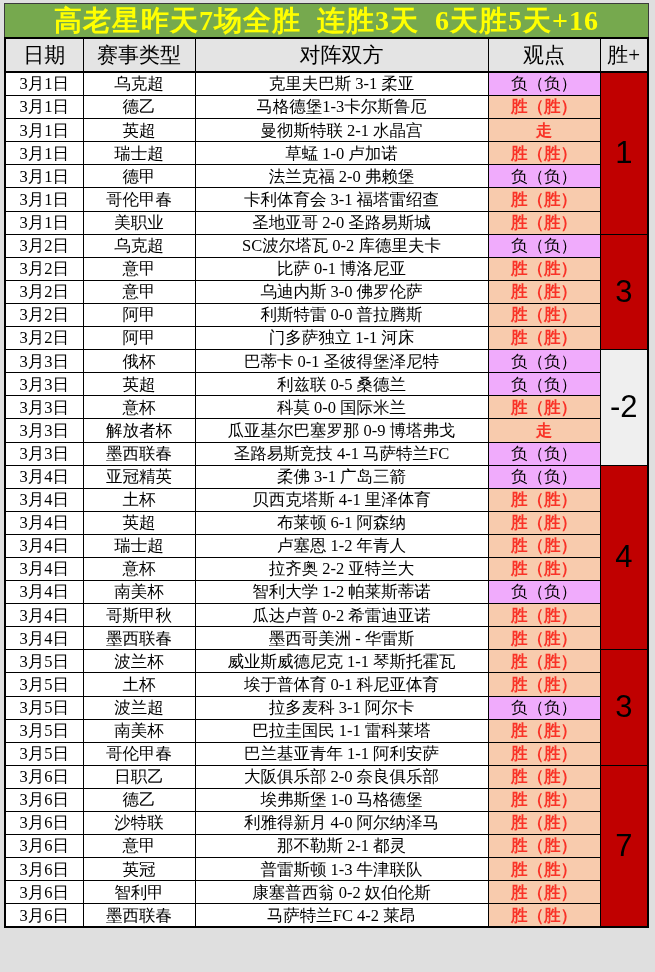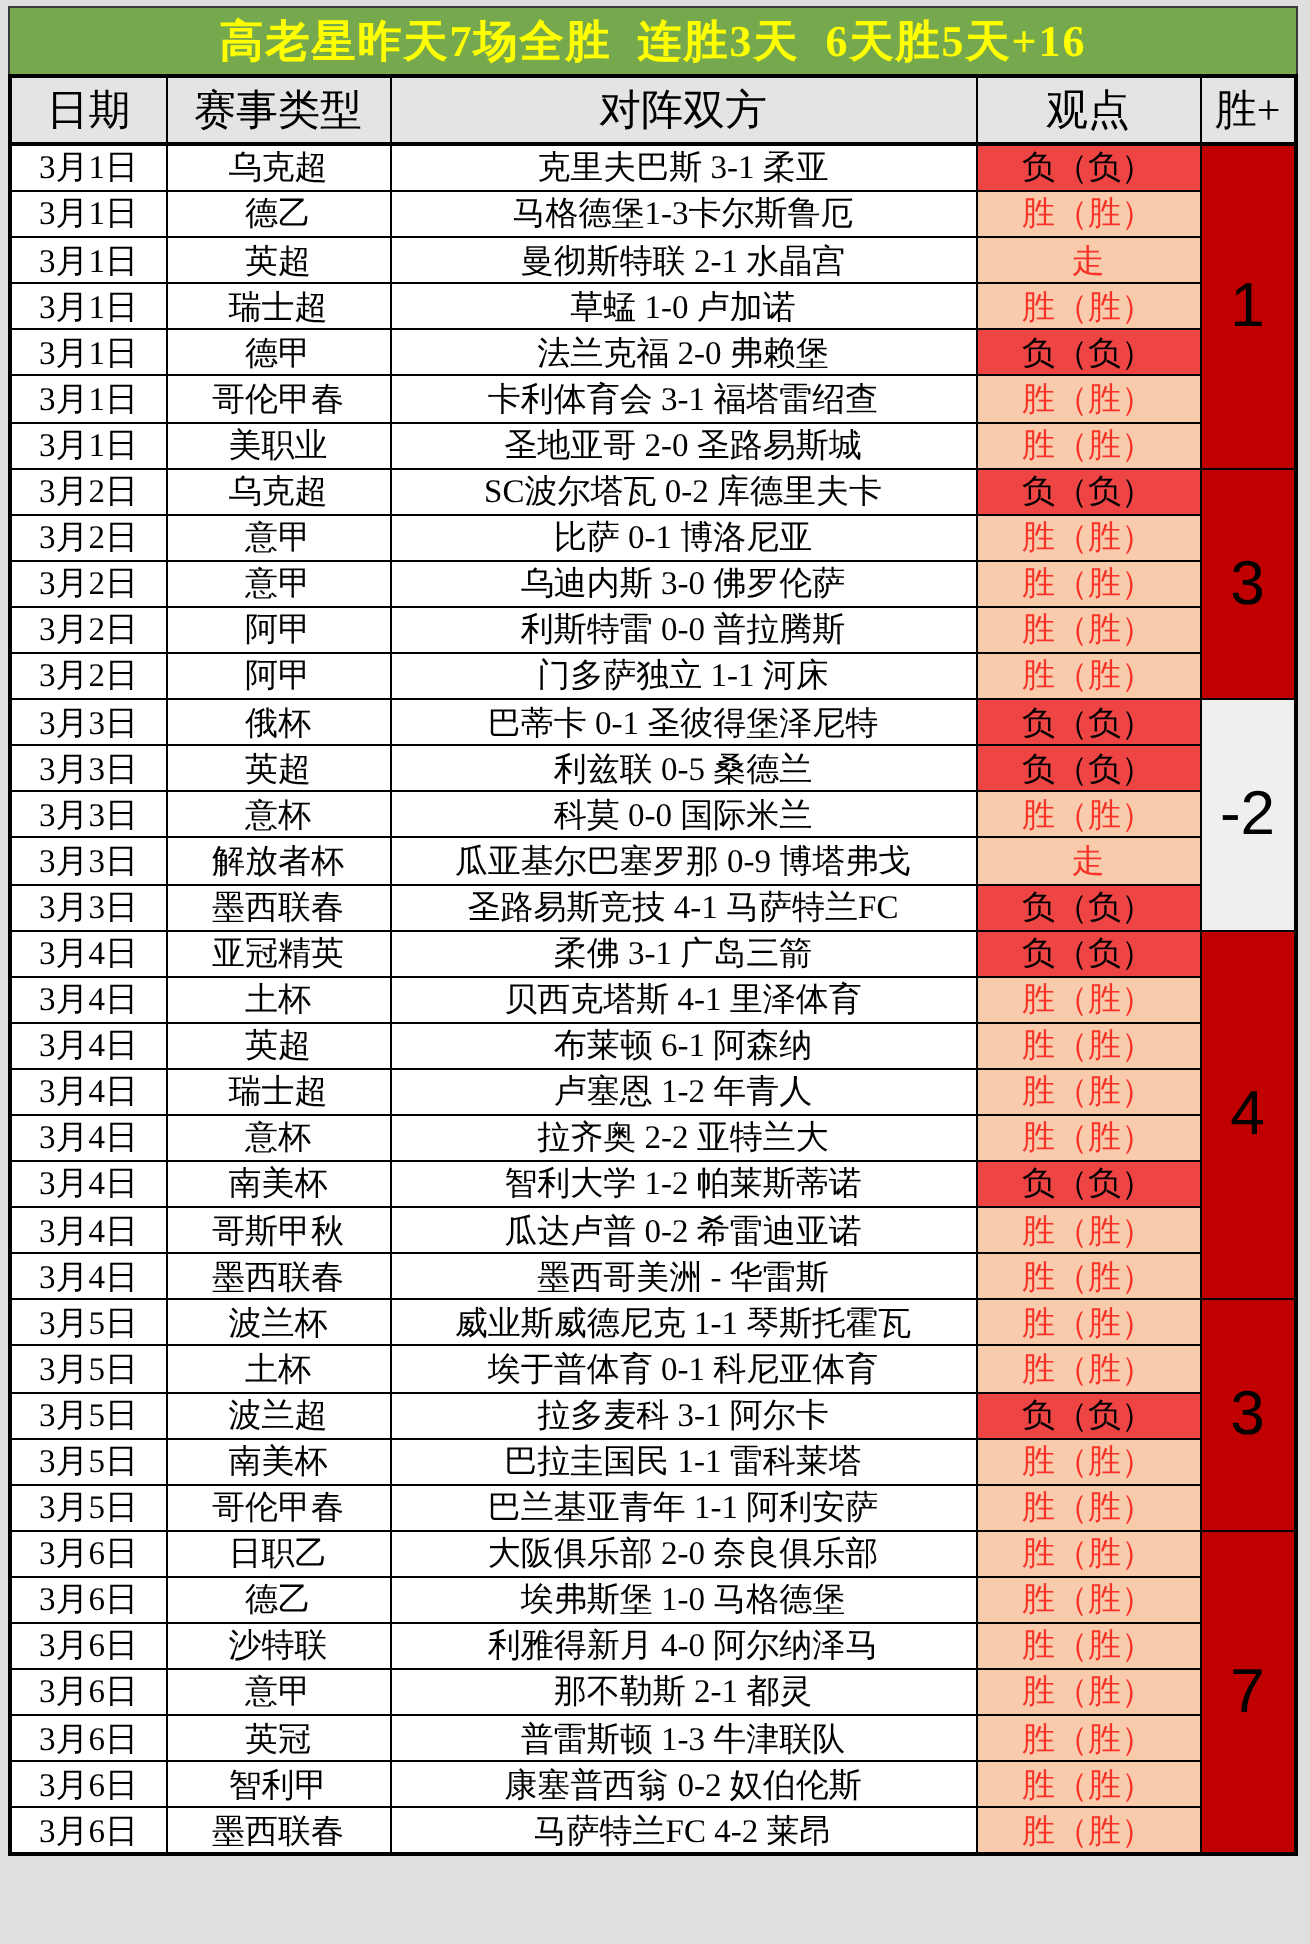--- a/index.html
+++ b/index.html
@@ -9,21 +9,21 @@
   }
   html,body{margin:0;padding:0;}
   body{
     width:655px;height:972px;background:#dfdfdf;overflow:hidden;
     font-family:"Liberation Serif","DejaVu Serif",serif;color:#000;
   }
   .sheet{padding:3px 0 0 4px;}
   .title-bar{
     width:643px;height:33px;background:var(--title-bg);
     border:1px solid #3a3a3a;border-bottom:none;
-    color:var(--title-text);font-size:22px;font-weight:bold;
+    color:var(--title-text);font-size:28px;font-weight:bold;
     text-align:center;line-height:33px;white-space:pre;
     letter-spacing:1px;
   }
   table{
     border-collapse:collapse;table-layout:fixed;width:645px;
     background:#ffffff;
   }
   table,td,th{border:1px solid var(--grid);}
   table{border:2px solid var(--grid);}
   col.c-date{width:78px;}
@@ -33,22 +33,22 @@
   col.c-net{width:48px;}
   th{
     height:32px;background:var(--header-bg);
     font-size:21px;font-weight:normal;text-align:center;
     border-bottom:2px solid var(--grid);padding:0;
   }
   td{
     height:22.1px;padding:0;text-align:center;font-size:16.5px;
     line-height:1.05;white-space:nowrap;overflow:hidden;
   }
-  td.win,td.push{background:var(--win-bg);color:var(--win-text);}
-  td.loss{background:#ef4444;color:#000;}
+  td.win,td.push{background:var(--win-bg);color:var(--win-text);font-weight:bold;}
+  td.loss{background:#f0abfc;color:#000;}
   td.net{font-size:31px;font-family:"Liberation Sans","DejaVu Sans",sans-serif;}
   td.net.red{background:var(--red-block);color:#000;}
   td.net.gray{background:var(--gray-block);color:#000;}
 </style>
 </head>
 <body>
 
 <div class="sheet">
   <div class="title-bar">高老星昨天7场全胜  连胜3天  6天胜5天+16</div>
   <table>

